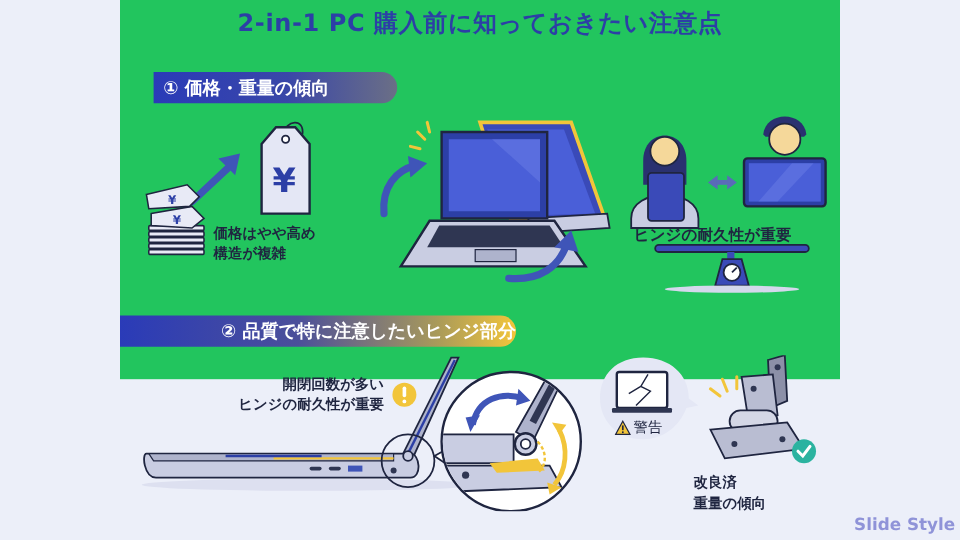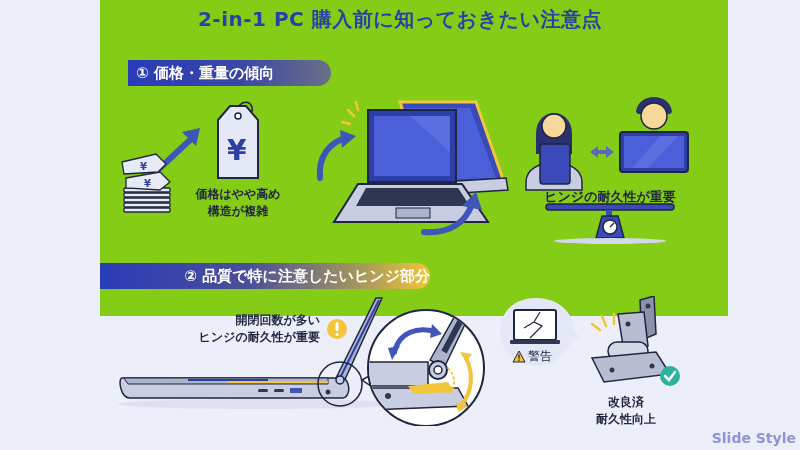--- a/index.html
+++ b/index.html
@@ -1,22 +1,22 @@
 <!DOCTYPE html>
 <html><head>
 <meta charset="utf-8">
 <style>
   html, body { margin:0; padding:0; }
   body { width:800px; height:450px; background:#eceff9; position:relative; overflow:hidden; font-family:"DejaVu Sans", sans-serif; }
-  .slide { position:absolute; left:100px; top:0; width:600px; height:316px; background:#84cc16;padding-left:28px; }
+  .slide { position:absolute; left:100px; top:0; width:600px; height:316px; background:#22c55e; }
   .title { position:absolute; left:0; top:6px; width:600px; text-align:center; font-size:20px; font-weight:bold; color:#2c3fa6; letter-spacing:0.5px; }
   .sec-label { position:absolute; left:0; height:26px; line-height:26px; color:#fff; font-size:15px; font-weight:bold; padding-left:8px; border-radius:0 14px 14px 0; box-sizing:border-box; }
   .sec1 { top:60px; width:203px; background:linear-gradient(90deg,#2a3bb8 0%,#3a47a8 55%,#6b6f86 100%);margin-left:28px; }
   .sec2 { top:263px; width:330px; background:linear-gradient(90deg,#2a3bb8 0%,#4b4f9a 45%,#a99a5a 80%,#f2c53a 100%);text-align:right; }
-  .caption { position:absolute; font-weight:bold; color:#1f2540; font-size:12px; line-height:17px; text-align:center; }
+  .caption { position:absolute; font-weight:bold; color:#1f2540; font-size:12px; line-height:17px; }
   .svgabs { position:absolute; }
   .watermark { position:absolute; right:4px; bottom:4px; font-size:14px; font-weight:bold; color:#8f93d8; }
 </style>
 </head>
 <body>
 
 <div class="slide">
 
   <div class="title">2-in-1 PC 購入前に知っておきたい注意点</div>
 
@@ -192,18 +192,18 @@
     <circle cx="50" cy="28" r="2.5" fill="#2f3652"></circle>
     <rect x="30" y="46" width="40" height="18" rx="9" fill="#d4d7e6" stroke="#1f2540" stroke-width="1.5"></rect>
     <polygon points="14,62 78,56 92,78 26,86" fill="#b9bdd2" stroke="#1f2540" stroke-width="1.5"></polygon>
     <circle cx="34" cy="74" r="2.5" fill="#2f3652"></circle>
     <circle cx="74" cy="70" r="2.5" fill="#2f3652"></circle>
     <circle cx="92" cy="80" r="10" fill="#2bb3a0"></circle>
     <polyline points="87,80 91,84 97,76" stroke="#fff" stroke-width="2.5" fill="none" stroke-linecap="round"></polyline>
   </svg>
   <div class="caption" style="left:478px;top:394px;width:96px;font-size:12px">
     <div>改良済</div>
-    <div>耐久性向上</div>
+    <div>重量の傾向</div>
   </div>
 
 </div>
 
 <div class="watermark">Slide Style</div>
 
 </body></html>

